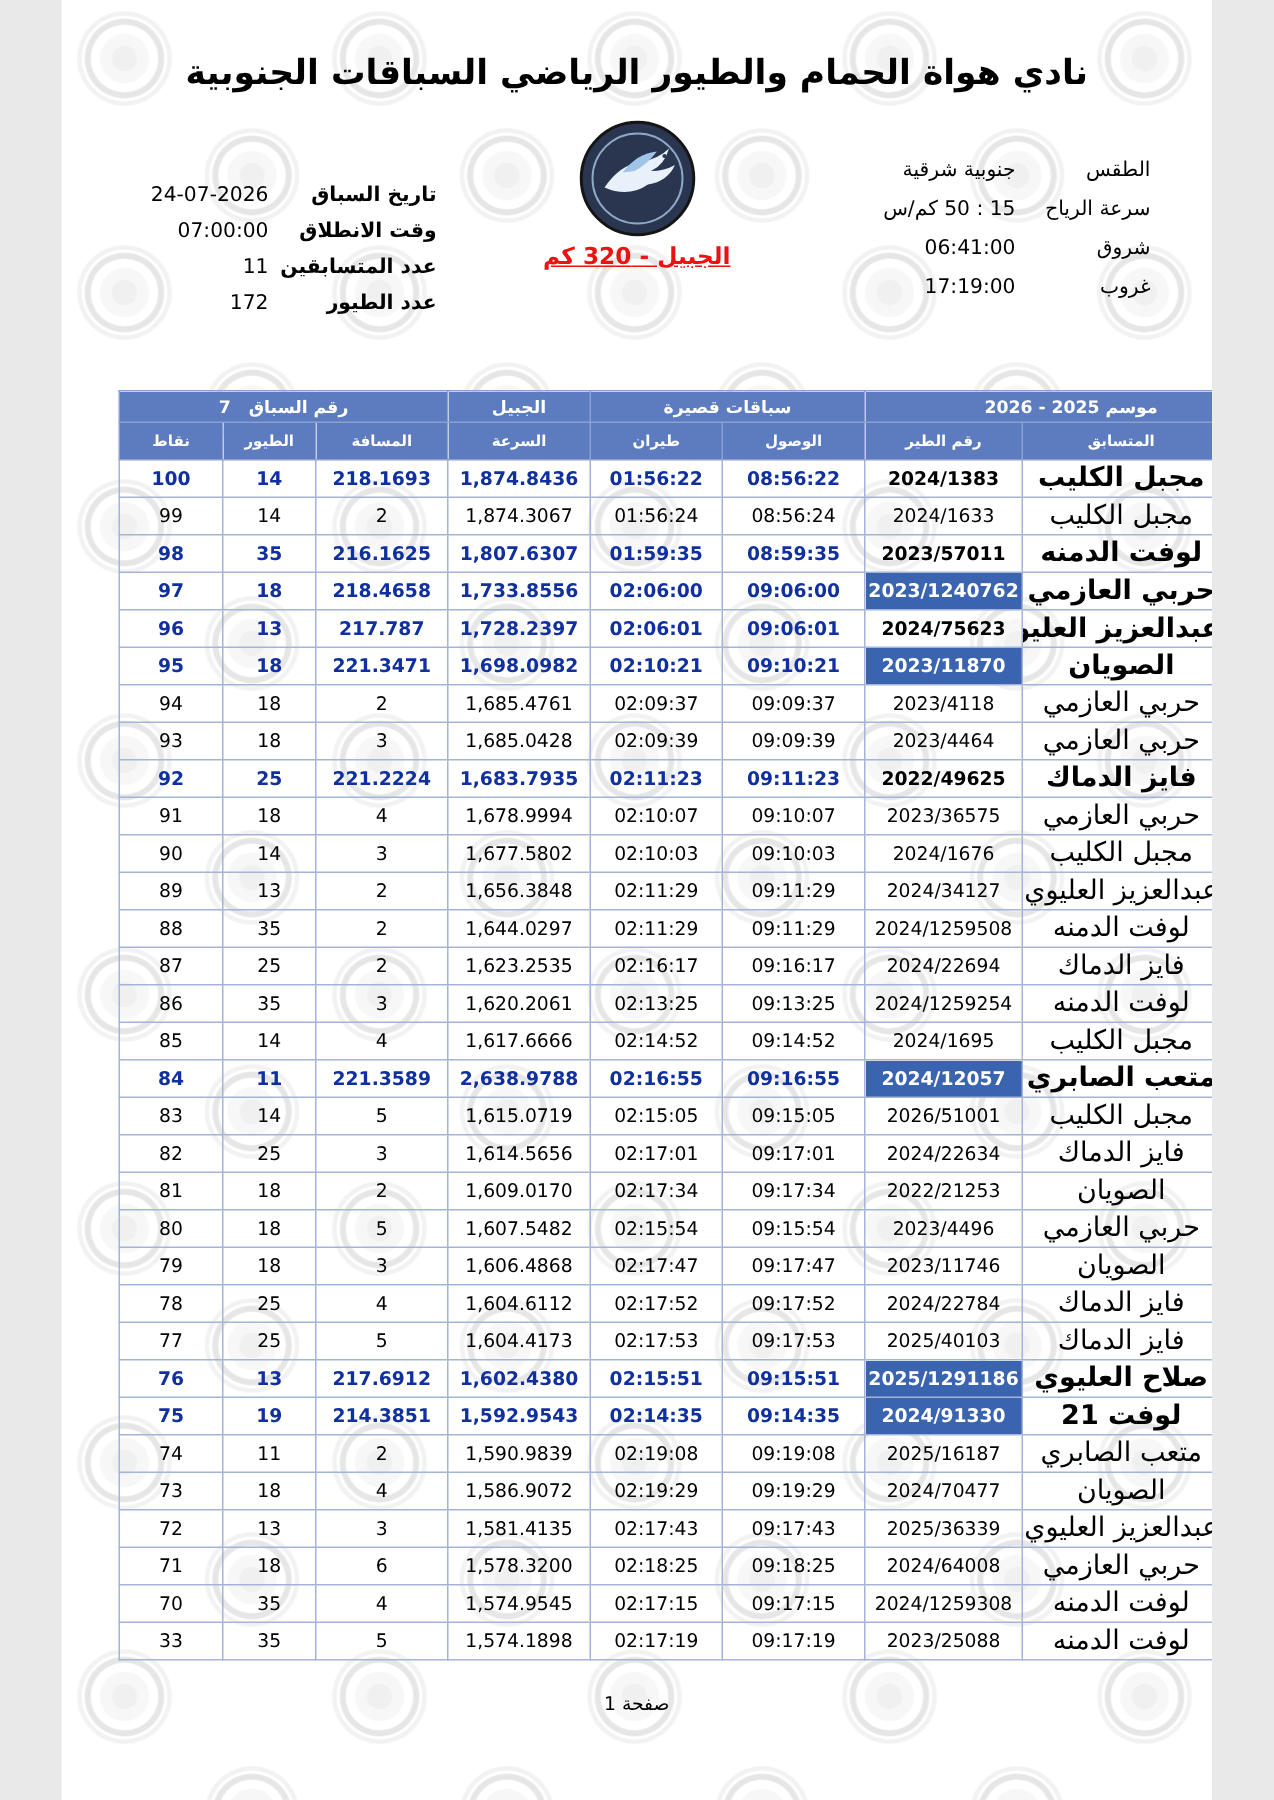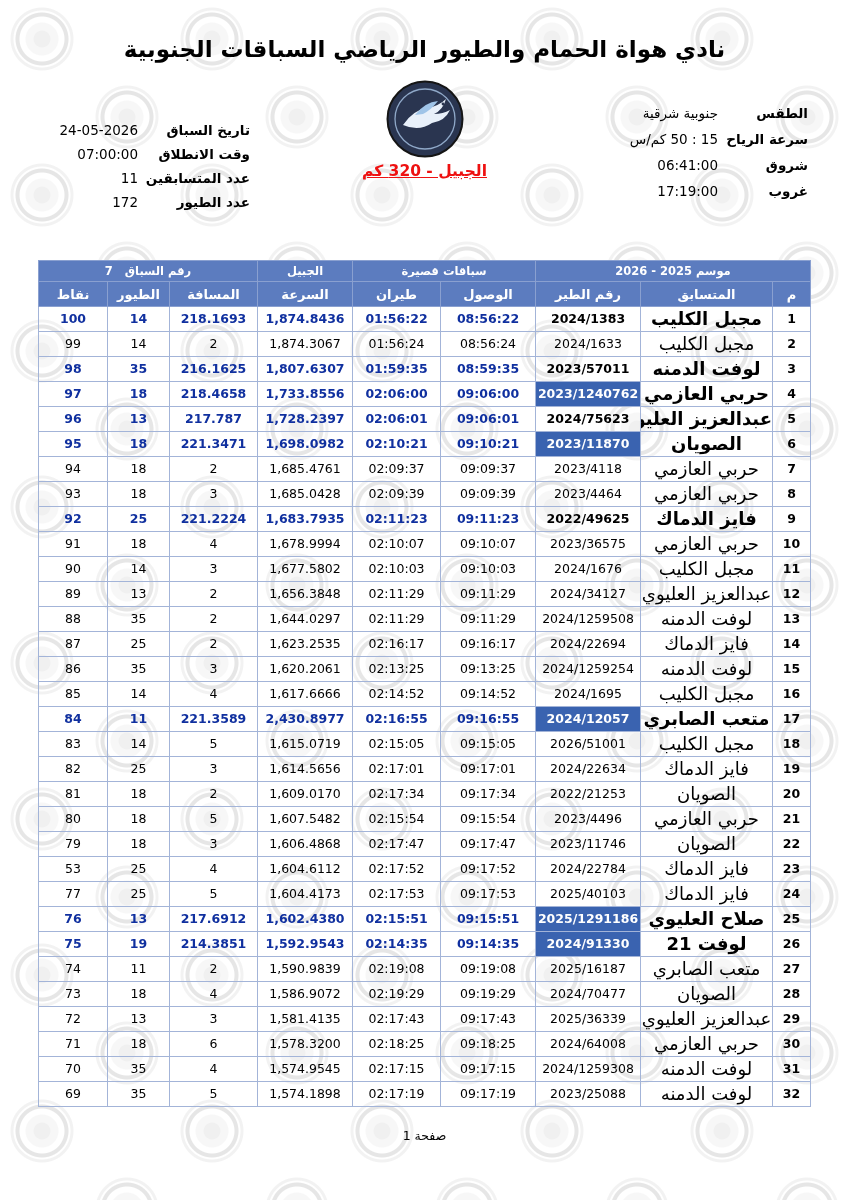--- a/index.html
+++ b/index.html
@@ -5,21 +5,21 @@
   :root{
     --header-blue:#5c7cbf;
     --grid-line:#a3b4d8;
     --featured-blue:#10309f;
     --selected-bg:#3a63b0;
     --accent-red:#ee1111;
   }
   *{box-sizing:border-box;}
   body{margin:0;background:#e9e9e9;}
   .page{
-    position:relative;width:849px;height:1200px;margin:0 auto;background:#ffffff;
+    position:relative;width:767px;height:1200px;margin:0 auto;background:#ffffff;
     font-family:"DejaVu Sans","Liberation Sans",sans-serif;direction:rtl;overflow:hidden;color:#000;
   }
   
   .watermark{
     position:absolute;inset:0;z-index:0;opacity:.55;pointer-events:none;
     background-image:
       radial-gradient(circle at 42px 39px,
         rgba(120,120,120,0.20) 0px, rgba(120,120,120,0.20) 8px,
         rgba(145,145,145,0.12) 9px, rgba(145,145,145,0.12) 16px,
         rgba(0,0,0,0) 17px, rgba(0,0,0,0) 22px,
@@ -39,32 +39,32 @@
   }
   .layer{position:absolute;z-index:1;}
   .title{top:36px;left:0;right:0;text-align:center;font-size:23px;font-weight:bold;}
   .logo{top:80px;left:50%;transform:translateX(-50%);width:78px;height:78px;}
   .race-info{left:50px;top:118px;width:200px;font-size:13.5px;}
   .info-row{display:flex;height:24px;align-items:center;}
   .info-label{flex:0 0 112px;font-weight:bold;}
   .info-value{flex:1;direction:ltr;text-align:right;}
   .weather{right:41px;top:100px;width:235px;font-size:13.5px;}
   .w-row{display:flex;height:26px;align-items:center;}
-  .w-label{flex:0 0 90px;font-weight:bold;}
+  .w-label{flex:0 0 90px;font-weight:normal;}
   .w-value{flex:1;}
   .announce{top:160px;left:0;right:0;text-align:center;color:var(--accent-red);font-weight:bold;
             font-size:15.5px;line-height:23px;}
   .announce-line{text-decoration:underline;}
   .results{position:absolute;z-index:1;top:260px;left:38px;width:772px;border-collapse:collapse;
            table-layout:fixed;background:transparent;}
   .results td,.results th{border:1px solid var(--grid-line);text-align:center;padding:0;
            overflow:hidden;white-space:nowrap;}
   .results thead td{height:21px;background:var(--header-blue);color:#fff;font-weight:bold;
            font-size:11.5px;border-color:#8aa0d0;white-space:pre;}
-  .results th{height:25px;background:var(--header-blue);color:#fff;font-size:13px;
+  .results th{height:25px;background:var(--header-blue);color:#fff;font-size:10px;
            font-weight:bold;border-color:#8aa0d0;}
   .results tbody td{height:24px;line-height:24px;font-size:12.5px;}
   .results td.col-rank{font-weight:bold;}
   .results td.col-name{font-size:18px;}
   .results tr.featured td{color:var(--featured-blue);font-weight:bold;}
   .results tr.featured td.col-rank,
   .results tr.featured td.col-name,
   .results tr.featured td.col-bird{color:#000;}
   .results tr td.col-bird.selected{background:var(--selected-bg);color:#fff;font-weight:bold;}
   .footer{top:1128px;left:0;right:0;text-align:center;font-size:12.5px;}
@@ -83,21 +83,21 @@
       <circle cx="39" cy="39" r="30" fill="none" stroke="#8fa8c8" stroke-width="1.3"></circle>
       <path d="M17 45 Q27 30 41 28 Q53 26 60 19 Q57 30 48 34 Q57 34 64 30 Q59 41 46 43 Q33 52 17 45 Z" fill="#e8f0fa"></path>
       <path d="M29 35 Q39 22 52 21 Q45 30 37 34 Z" fill="#9fc4e8"></path>
       <circle cx="57" cy="24" r="1.4" fill="#2a3550"></circle>
     </svg>
   </div>
 
   <div class="layer race-info">
     <div class="info-row">
       <span class="info-label">تاريخ السباق</span>
-      <span class="info-value">24-05-2026</span>
+      <span class="info-value">24-07-2026</span>
     </div>
     <div class="info-row">
       <span class="info-label">وقت الانطلاق</span>
       <span class="info-value">07:00:00</span>
     </div>
     <div class="info-row">
       <span class="info-label">عدد المتسابقين</span>
       <span class="info-value">11</span>
     </div>
     <div class="info-row">
@@ -336,21 +336,21 @@
           <td class="col-distance" dir="ltr">4</td>
           <td class="col-birds" dir="ltr">14</td>
           <td class="col-points" dir="ltr">85</td>
         </tr>
         <tr class="featured">
           <td class="col-rank">17</td>
           <td class="col-name">متعب الصابري</td>
           <td class="col-bird selected" dir="ltr">2024/12057</td>
           <td class="col-arrival" dir="ltr">09:16:55</td>
           <td class="col-flight" dir="ltr">02:16:55</td>
-          <td class="col-speed" dir="ltr">2,430.8977</td>
+          <td class="col-speed" dir="ltr">2,638.9788</td>
           <td class="col-distance" dir="ltr">221.3589</td>
           <td class="col-birds" dir="ltr">11</td>
           <td class="col-points" dir="ltr">84</td>
         </tr>
         <tr>
           <td class="col-rank">18</td>
           <td class="col-name">مجبل الكليب</td>
           <td class="col-bird" dir="ltr">2026/51001</td>
           <td class="col-arrival" dir="ltr">09:15:05</td>
           <td class="col-flight" dir="ltr">02:15:05</td>
@@ -405,21 +405,21 @@
         </tr>
         <tr>
           <td class="col-rank">23</td>
           <td class="col-name">فايز الدماك</td>
           <td class="col-bird" dir="ltr">2024/22784</td>
           <td class="col-arrival" dir="ltr">09:17:52</td>
           <td class="col-flight" dir="ltr">02:17:52</td>
           <td class="col-speed" dir="ltr">1,604.6112</td>
           <td class="col-distance" dir="ltr">4</td>
           <td class="col-birds" dir="ltr">25</td>
-          <td class="col-points" dir="ltr">53</td>
+          <td class="col-points" dir="ltr">78</td>
         </tr>
         <tr>
           <td class="col-rank">24</td>
           <td class="col-name">فايز الدماك</td>
           <td class="col-bird" dir="ltr">2025/40103</td>
           <td class="col-arrival" dir="ltr">09:17:53</td>
           <td class="col-flight" dir="ltr">02:17:53</td>
           <td class="col-speed" dir="ltr">1,604.4173</td>
           <td class="col-distance" dir="ltr">5</td>
           <td class="col-birds" dir="ltr">25</td>
@@ -504,19 +504,19 @@
         </tr>
         <tr>
           <td class="col-rank">32</td>
           <td class="col-name">لوفت الدمنه</td>
           <td class="col-bird" dir="ltr">2023/25088</td>
           <td class="col-arrival" dir="ltr">09:17:19</td>
           <td class="col-flight" dir="ltr">02:17:19</td>
           <td class="col-speed" dir="ltr">1,574.1898</td>
           <td class="col-distance" dir="ltr">5</td>
           <td class="col-birds" dir="ltr">35</td>
-          <td class="col-points" dir="ltr">69</td>
+          <td class="col-points" dir="ltr">33</td>
         </tr>
       </tbody>
   </table>
 
   <div class="layer footer">صفحة 1</div>
 </div>
 
 </body></html>

